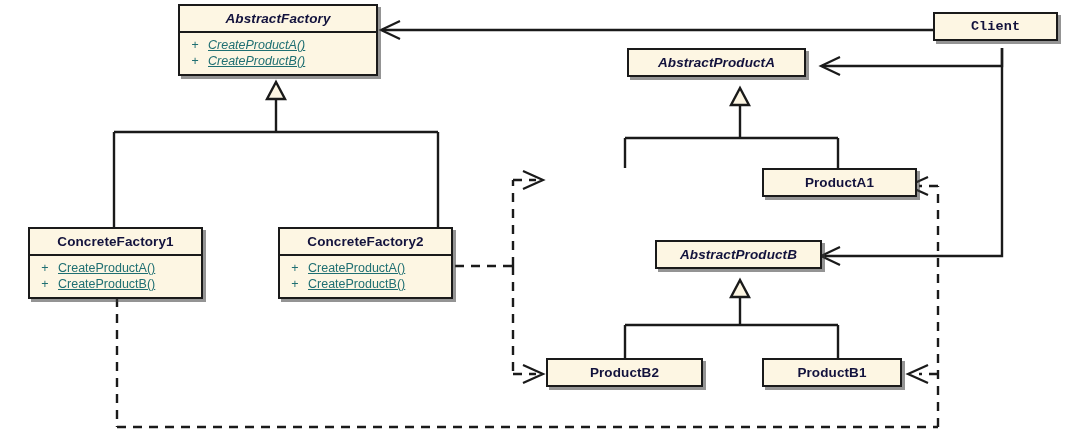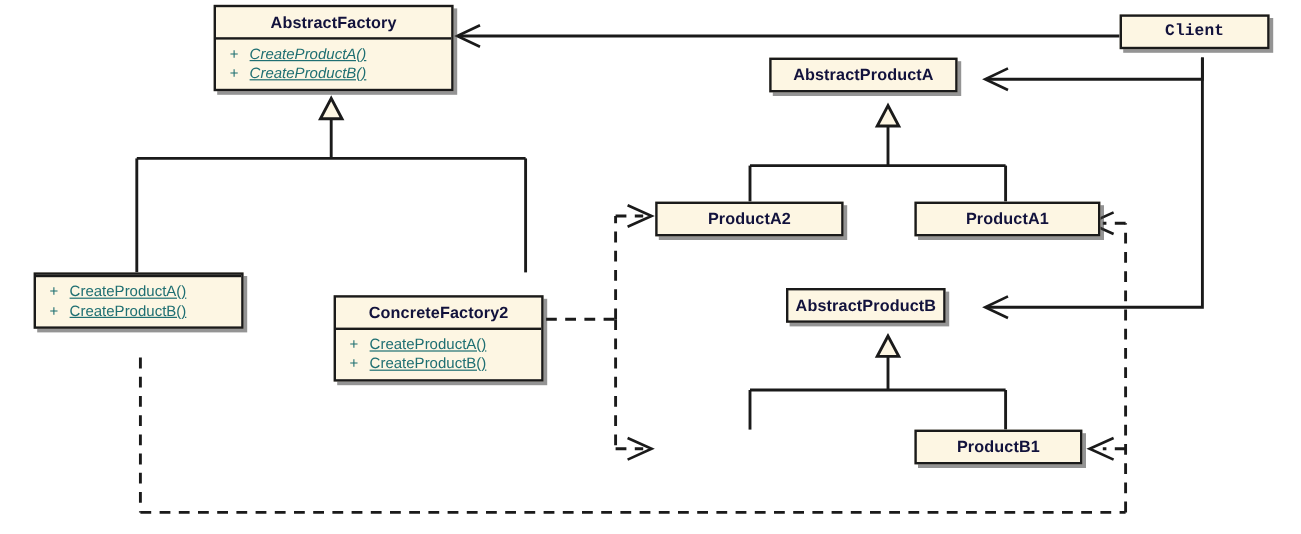--- a/index.html
+++ b/index.html
@@ -36,20 +36,21 @@
     text-align: center;
     font-size: 13.5px;
     font-weight: bold;
     color: #12123c;
     letter-spacing: 0.1px;
     padding: 5px 6px 5px 6px;
     line-height: 15px;
     white-space: nowrap;
   }
   .uml-name.abstract {
+    font-style: italic;
   }
   .uml-divider {
     height: 0;
     border-top: 2px solid #1a1a1a;
   }
   .uml-ops {
     padding: 4px 2px 5px 2px;
   }
   .uml-op {
     display: flex;
@@ -156,66 +157,67 @@
         <span class="sig">CreateProductA()</span>
       </div>
       <div class="uml-op italic">
         <span class="vis">+</span>
         <span class="sig">CreateProductB()</span>
       </div>
     </div>
   </div>
 
   <div class="uml-class" id="box-concrete-factory-1" style="left:28px; top:227px; width:175px;">
+    <div class="uml-name">ConcreteFactory1</div>
     <div class="uml-divider"></div>
     <div class="uml-ops">
       <div class="uml-op">
         <span class="vis">+</span>
         <span class="sig">CreateProductA()</span>
       </div>
       <div class="uml-op">
         <span class="vis">+</span>
         <span class="sig">CreateProductB()</span>
       </div>
     </div>
   </div>
 
-  <div class="uml-class" id="box-concrete-factory-2" style="left:278px; top:227px; width:175px;margin-top:19px;">
+  <div class="uml-class" id="box-concrete-factory-2" style="left:278px; top:227px; width:175px;">
     <div class="uml-name">ConcreteFactory2</div>
     <div class="uml-divider"></div>
     <div class="uml-ops">
       <div class="uml-op">
         <span class="vis">+</span>
         <span class="sig">CreateProductA()</span>
       </div>
       <div class="uml-op">
         <span class="vis">+</span>
         <span class="sig">CreateProductB()</span>
       </div>
     </div>
   </div>
 
-  <div class="uml-class" id="box-abstract-product-a" style="left:641px; top:48px; width:157px;">
+  <div class="uml-class" id="box-abstract-product-a" style="left:627px; top:48px; width:179px;">
     <div class="uml-name abstract">AbstractProductA</div>
   </div>
 
   <div class="uml-class" id="box-product-a1" style="left:762px; top:168px; width:155px;">
     <div class="uml-name">ProductA1</div>
   </div>
 
-  <div class="uml-class" id="box-product-a2" style="left:546px; top:168px; width:157px;">
-    <div class="uml-name">ProductA2</div>
-  </div>
-
-  <div class="uml-class" id="box-abstract-product-b" style="left:655px; top:240px; width:133px;">
+
+  <div class="uml-class" id="box-abstract-product-b" style="left:655px; top:240px; width:167px;">
     <div class="uml-name abstract">AbstractProductB</div>
   </div>
 
   <div class="uml-class" id="box-product-b1" style="left:762px; top:358px; width:140px;">
     <div class="uml-name">ProductB1</div>
   </div>
 
+  <div class="uml-class" id="box-product-b2" style="left:546px; top:358px; width:157px;">
+    <div class="uml-name">ProductB2</div>
+  </div>
 
   <div class="uml-class" id="box-client" style="left:933px; top:12px; width:125px;font-family:Liberation Mono, monospace;">
     <div class="uml-name">Client</div>
   </div>
 
 </div>
 
 </body></html>

